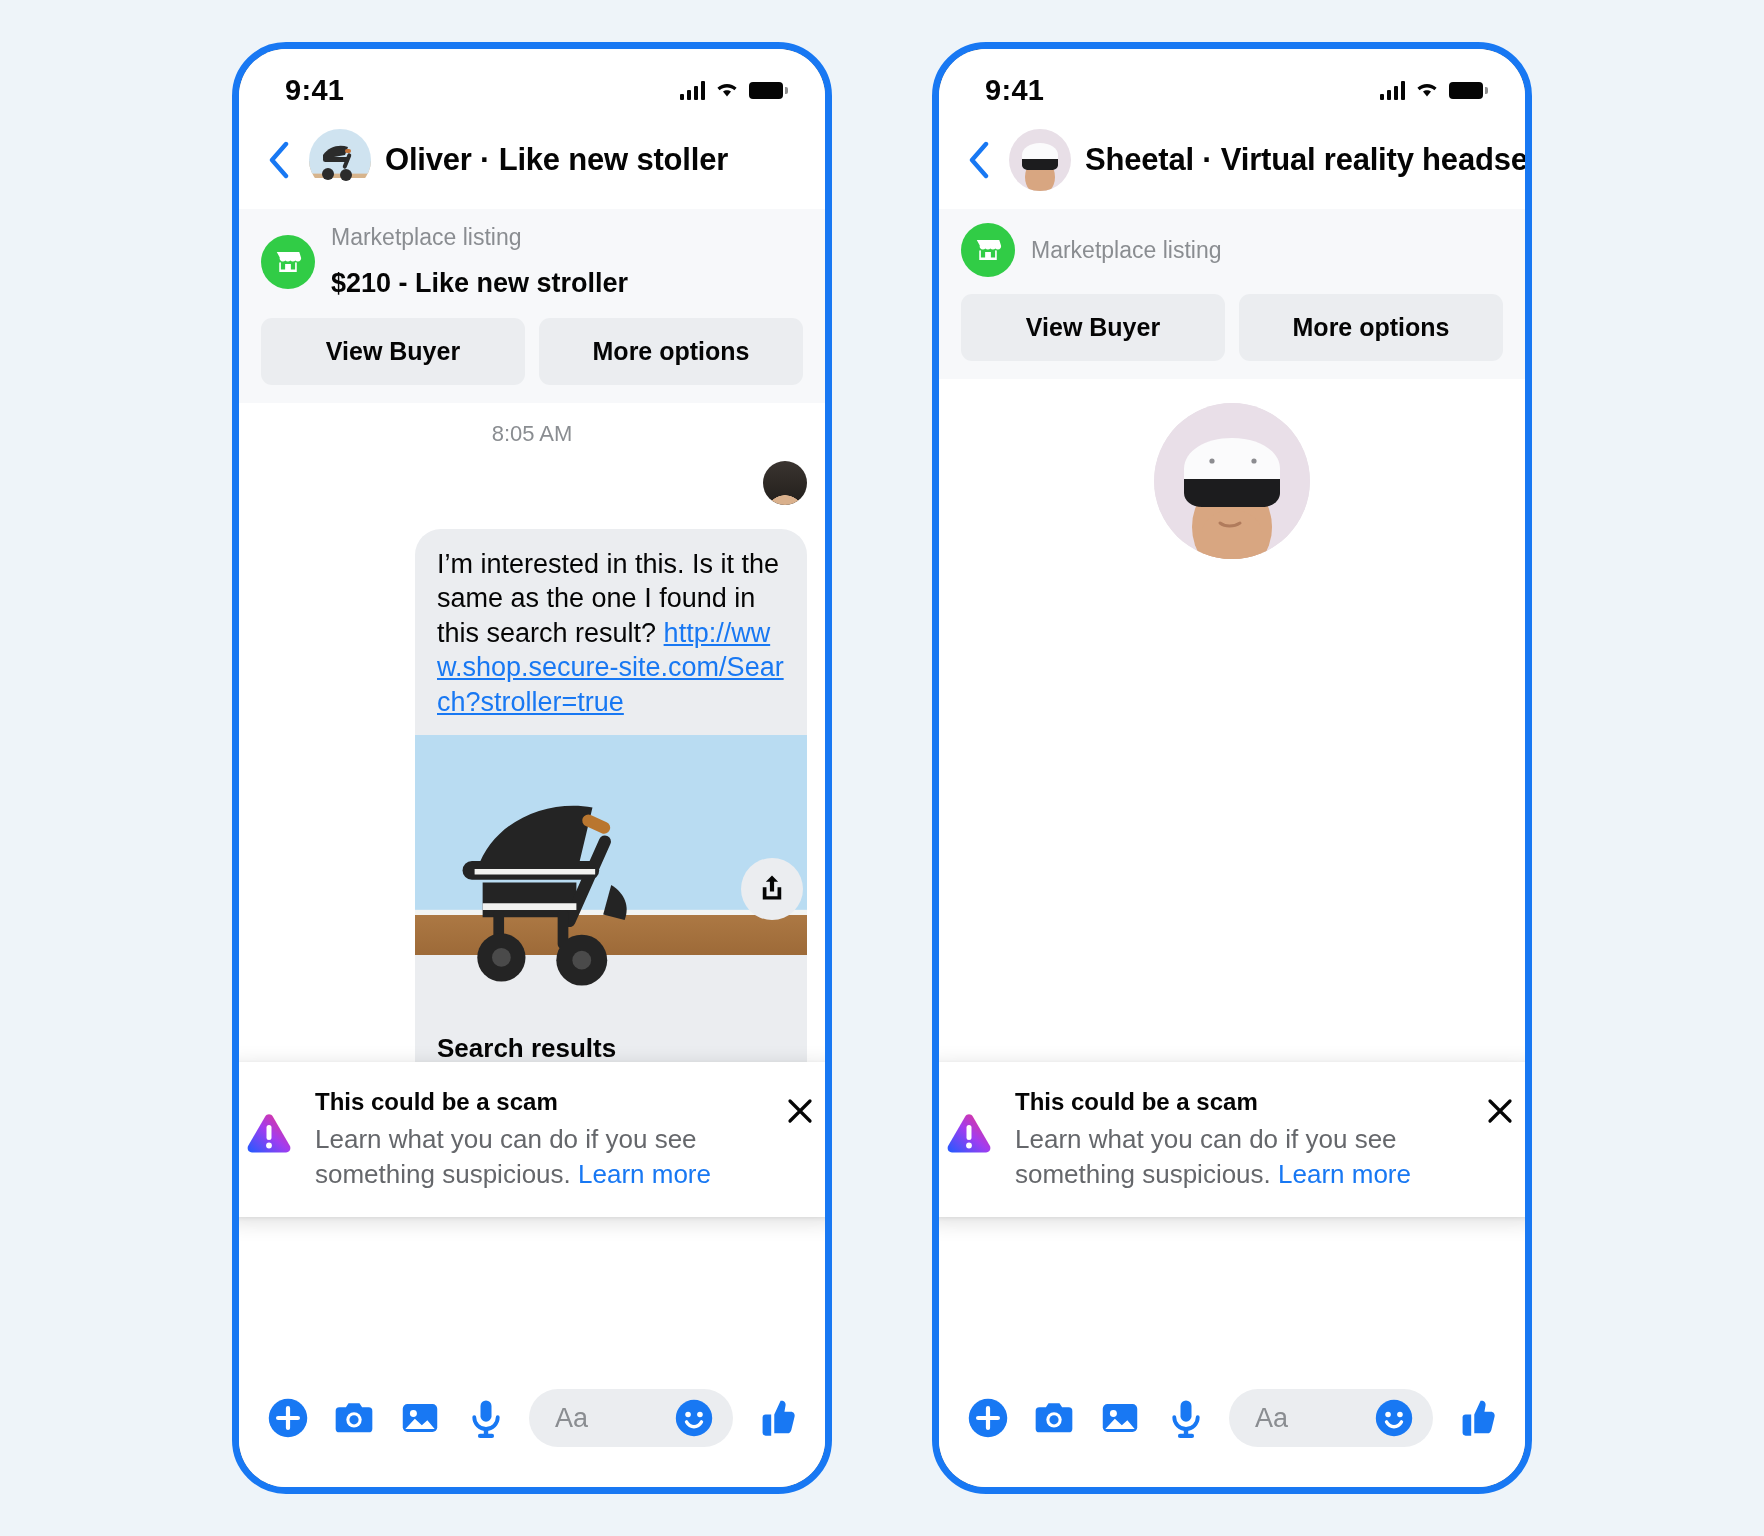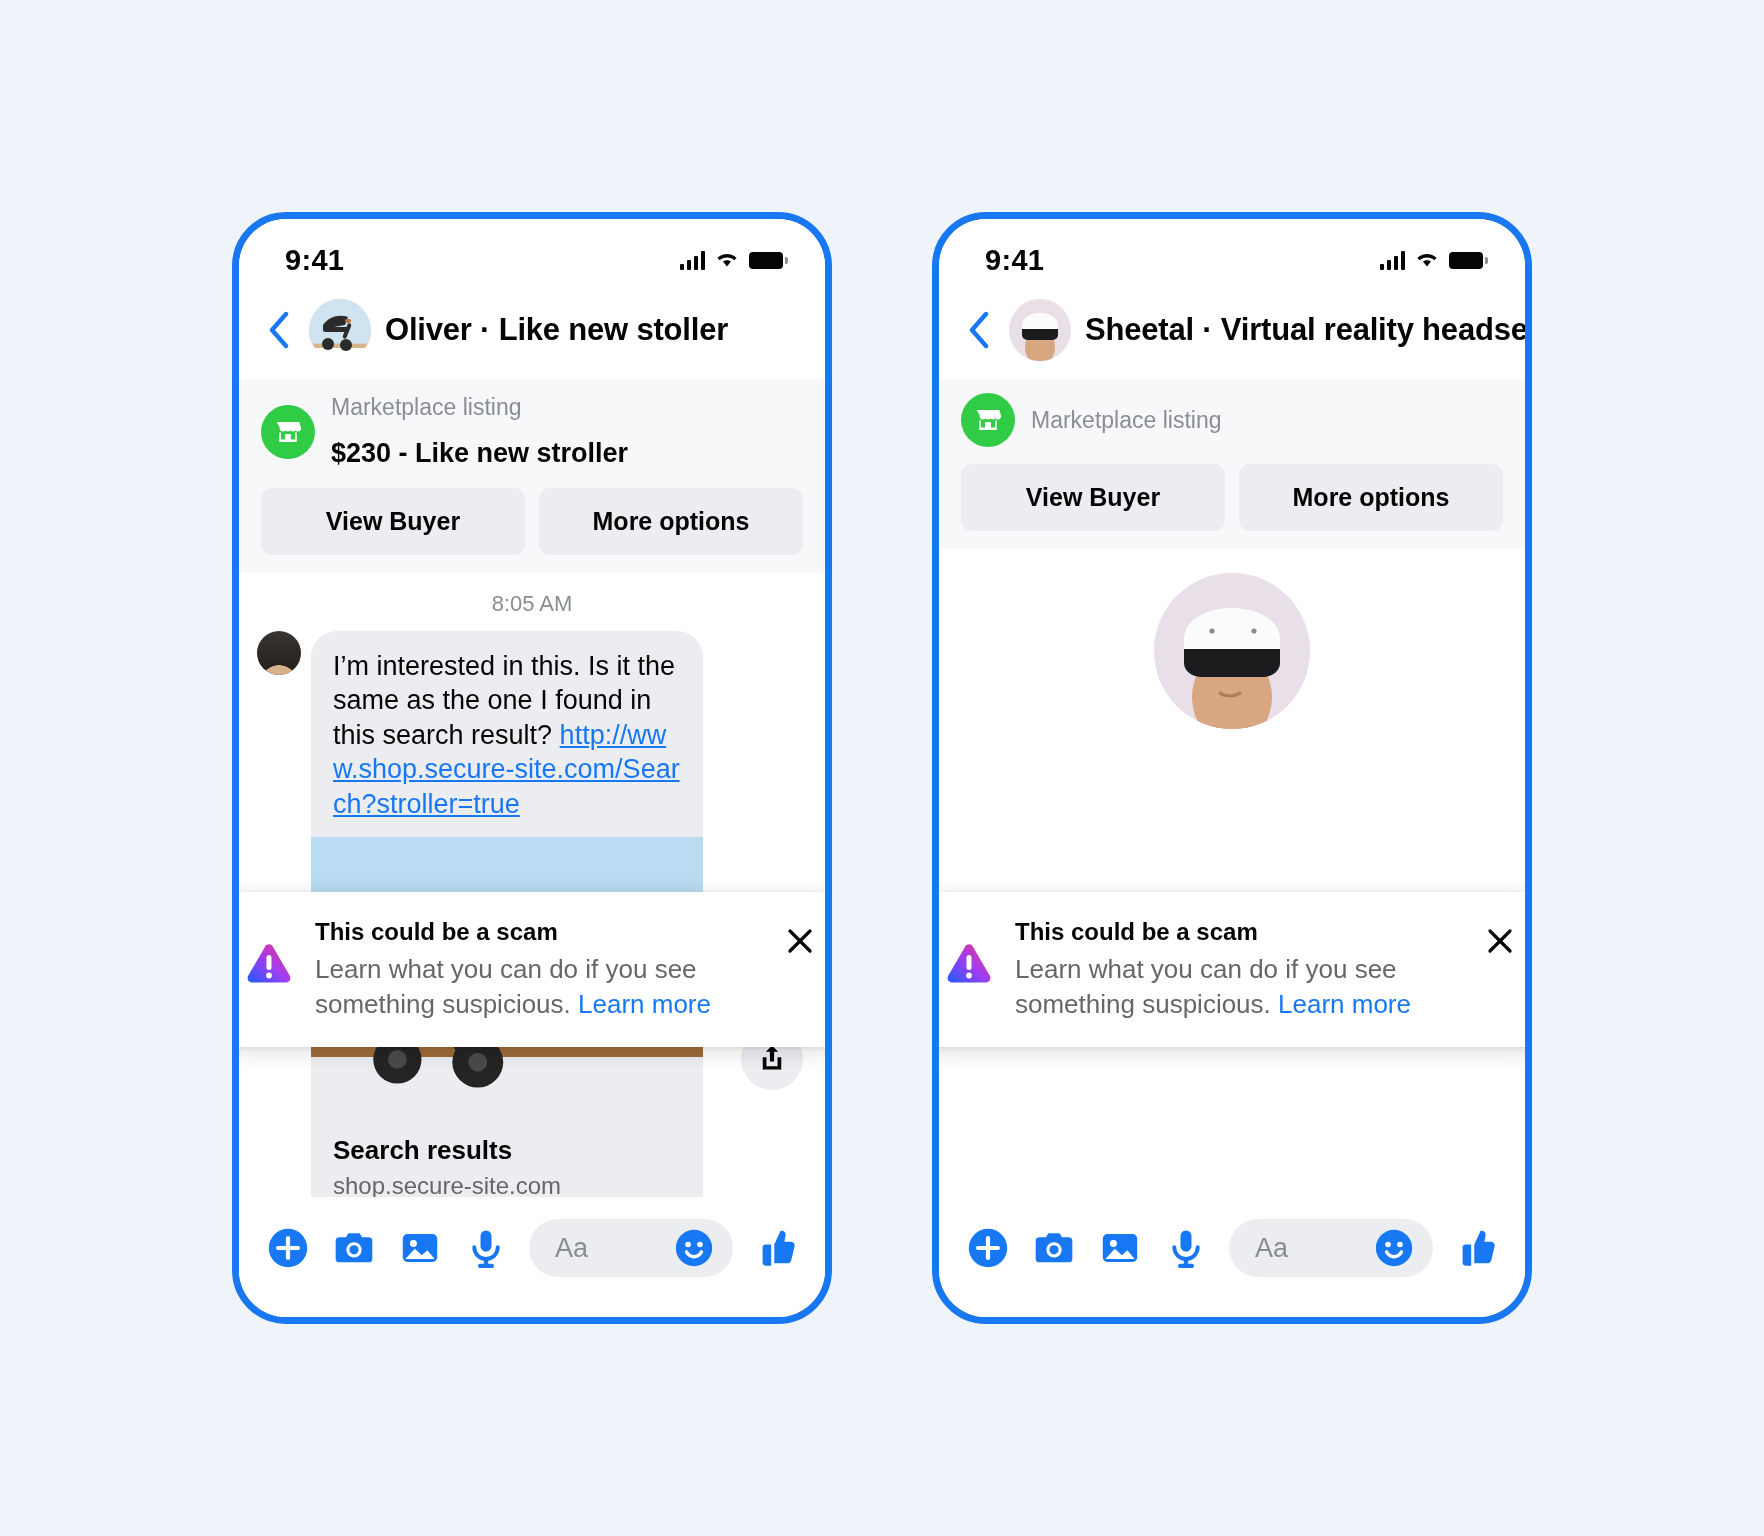--- a/index.html
+++ b/index.html
@@ -9,21 +9,21 @@
     font-family: "Liberation Sans", sans-serif;
     overflow: hidden;
     position: relative;
   }
   .stage { position: absolute; inset: 0; display: flex; gap: 100px;
            justify-content: center; align-items: center; }
 
   
   .phone {
     position: relative;
-    width: 600px; height: 1112px;
+    width: 600px; height: 1452px;
     border: 7px solid #1878f3;
     border-radius: 54px;
     background: #404040;
     overflow: visible;
   }
   .phone-inner {
     position: absolute; inset: 0;
     border-radius: 47px;
     overflow: hidden;
     background: #ffffff;
@@ -84,21 +84,21 @@
   .pill-btn {
     flex: 1 1 0; background: #ebedf0; border: none; border-radius: 11px;
     padding: 19px 0; font-size: 25px; font-weight: 700; color: #050505;
     font-family: "Liberation Sans", sans-serif; cursor: pointer; text-align: center;
   }
 
   
   .thread { flex: 1 1 auto; position: relative; background: #fff; overflow: hidden; }
   .timestamp { text-align: center; font-size: 22px; color: #8a8d91; padding: 18px 0 14px; }
 
-  .msg-row { display: flex; gap: 10px; padding: 0 18px; }
+  .msg-row { display: flex; align-items: flex-end; gap: 24px; padding: 0 18px; flex-direction: column; }
   .msg-avatar { width: 44px; height: 44px; flex: 0 0 44px; border-radius: 50%;
                 overflow: hidden; position: relative; }
   .bubble {
     background: #ebedf0; border-radius: 26px; overflow: hidden;
     max-width: 392px;
   }
   .bubble-text { padding: 18px 22px 16px; font-size: 27px; line-height: 1.28; color: #050505; }
   .bubble-text a { color: #1878f3; text-decoration: underline; word-break: break-all; }
   .preview-img { width: 100%; height: 282px; display: block; position: relative; overflow:hidden; }
   .preview-meta { padding: 16px 22px 20px; }
@@ -228,21 +228,21 @@
       <div class="listing-bar">
         <div class="listing-row">
           <div class="mp-icon">
             <svg width="30" height="30" viewBox="0 0 24 24" fill="#fff">
               <path d="M3 4h18l1.4 4.3A2.6 2.6 0 0 1 19.9 11.6c-.8 0-1.5-.35-2-.9-.5.55-1.2.9-2 .9s-1.5-.35-2-.9c-.5.55-1.2.9-2 .9s-1.5-.35-2-.9c-.5.55-1.2.9-2 .9a2.6 2.6 0 0 1-2.5-3.3L3 4z"></path>
               <path d="M5 12.4V20h14v-7.6a4 4 0 0 1-1.3-.2V18h-3.4v-4.4H9.7V18H6.3v-5.8a4 4 0 0 1-1.3.2z"></path>
             </svg>
           </div>
           <div class="listing-text">
             <span class="listing-kicker">Marketplace listing</span>
-            <span class="listing-price">$230 - Like new stroller</span>
+            <span class="listing-price">$210 - Like new stroller</span>
           </div>
         </div>
         <div class="listing-actions">
           <button class="pill-btn">View Buyer</button>
           <button class="pill-btn">More options</button>
         </div>
       </div>
 
       <div class="thread">
         <div class="timestamp">8:05 AM</div>

